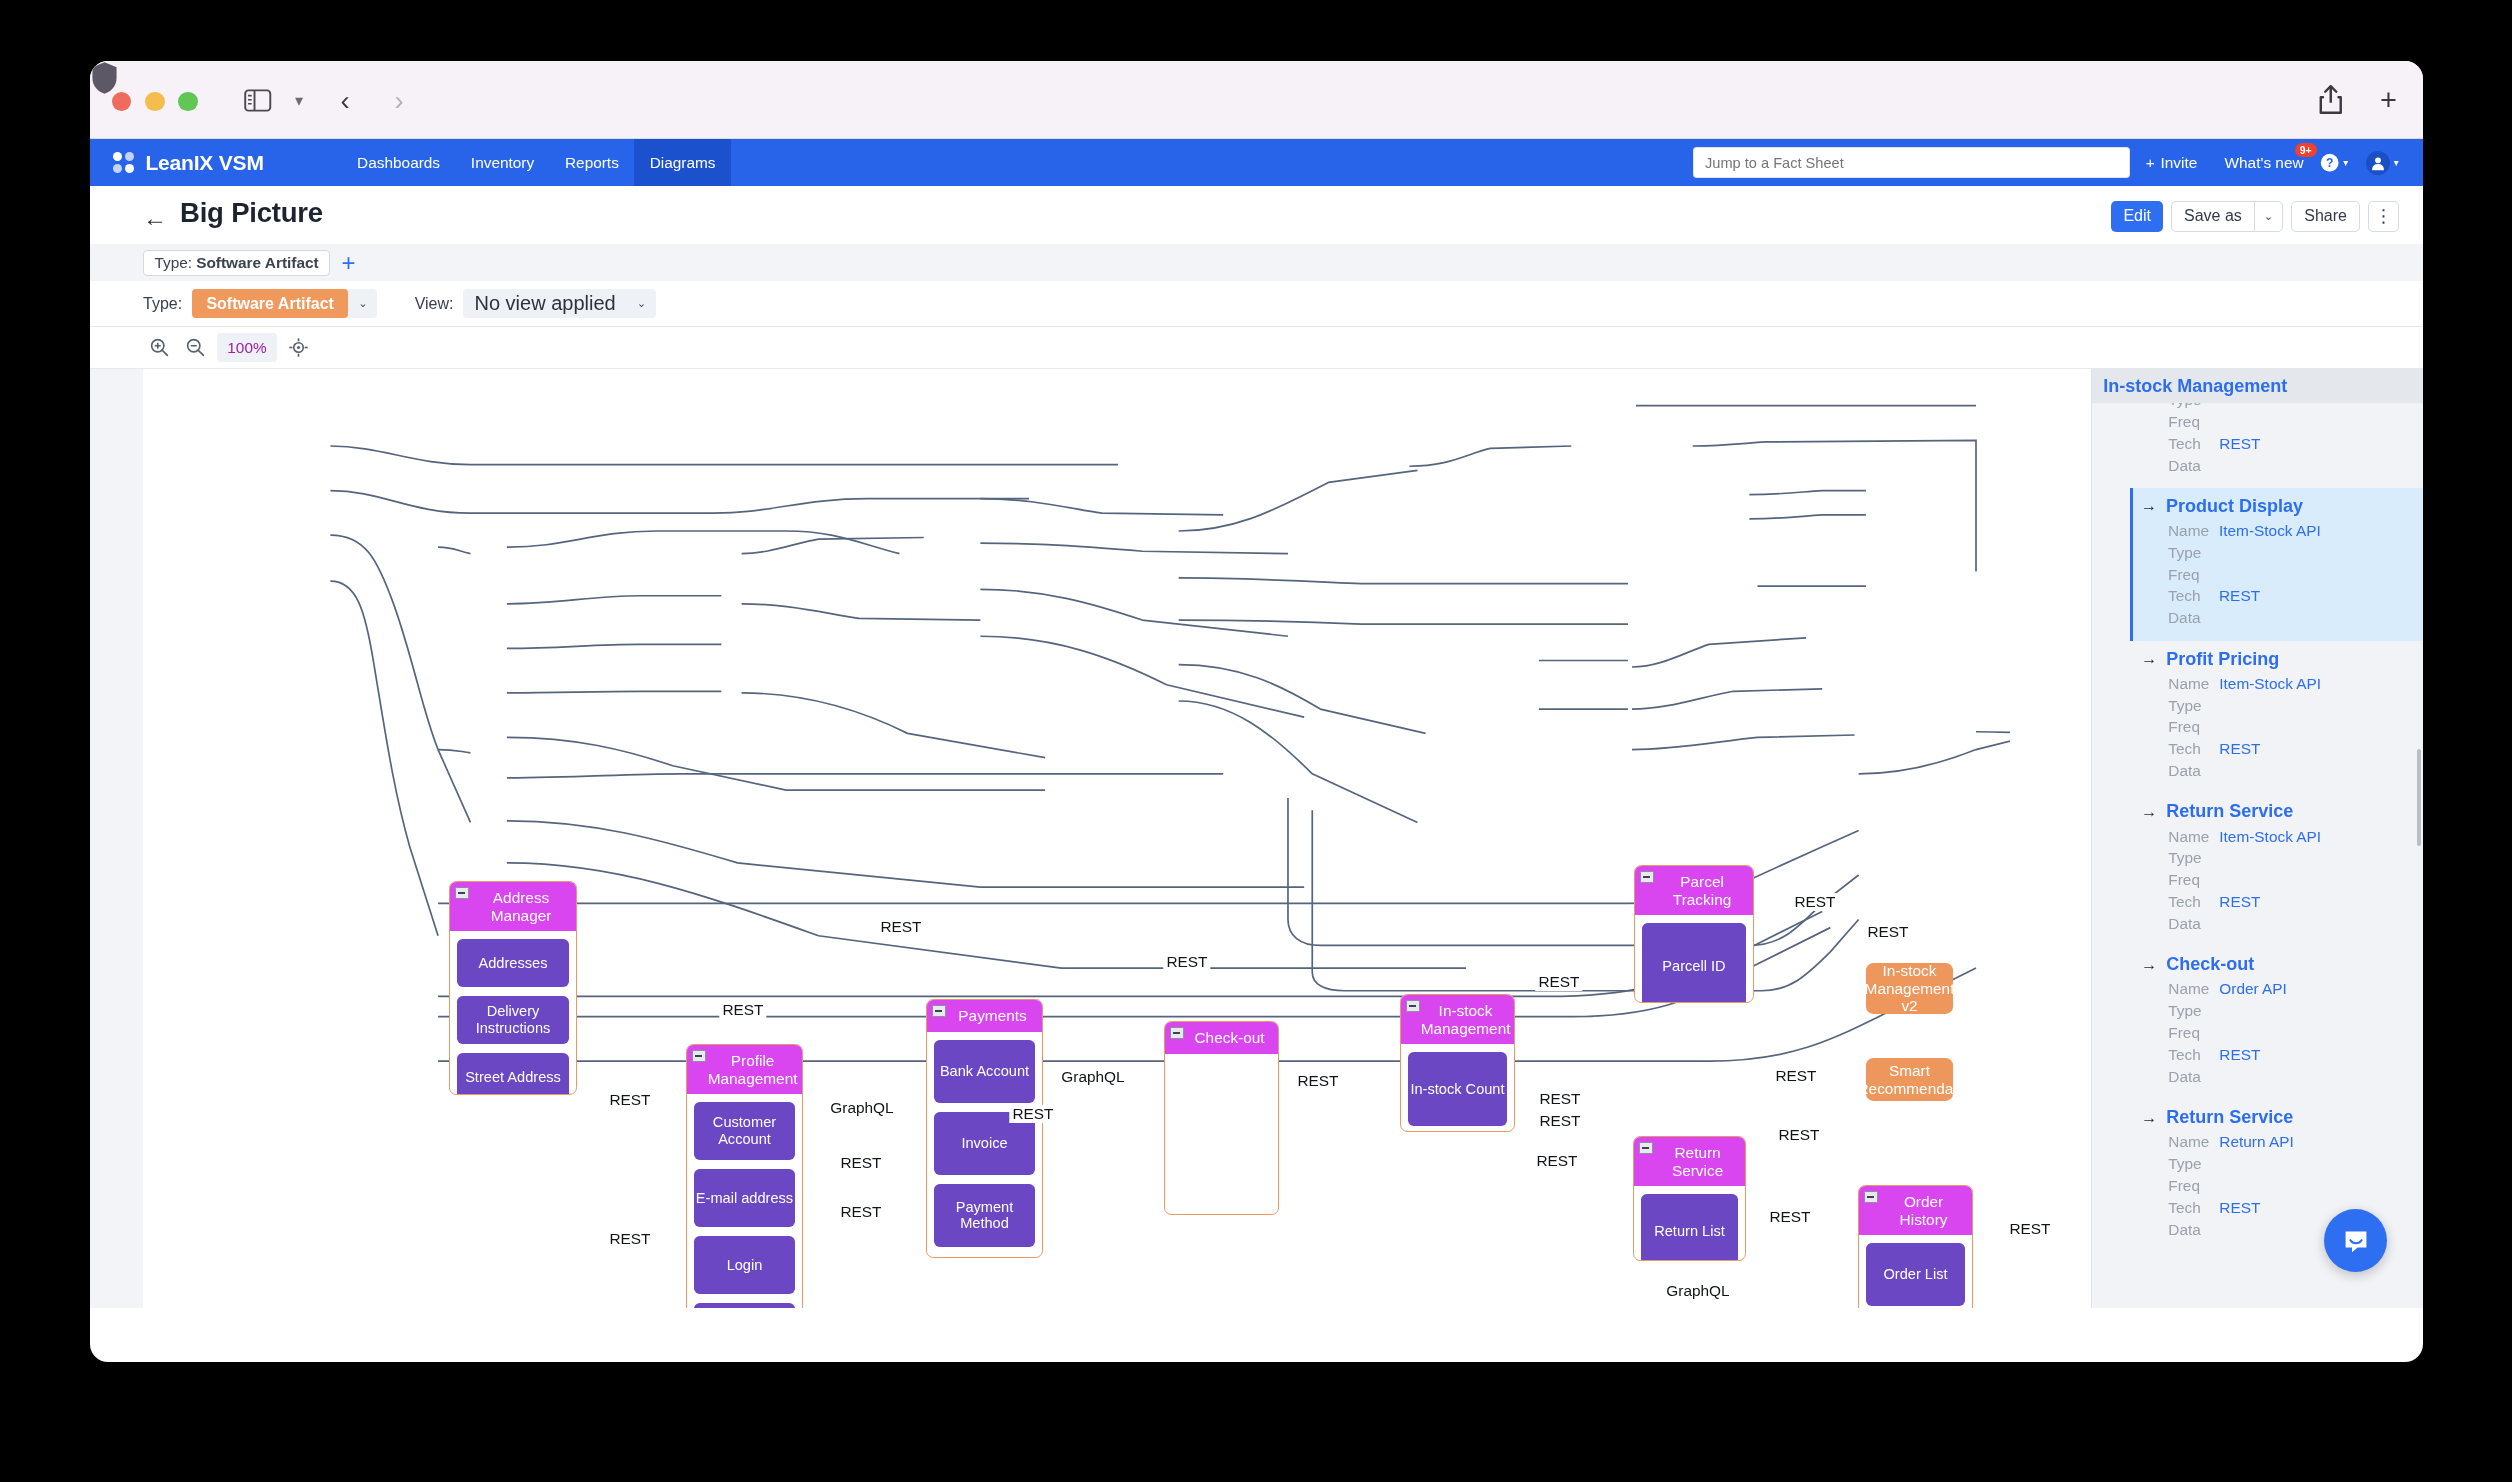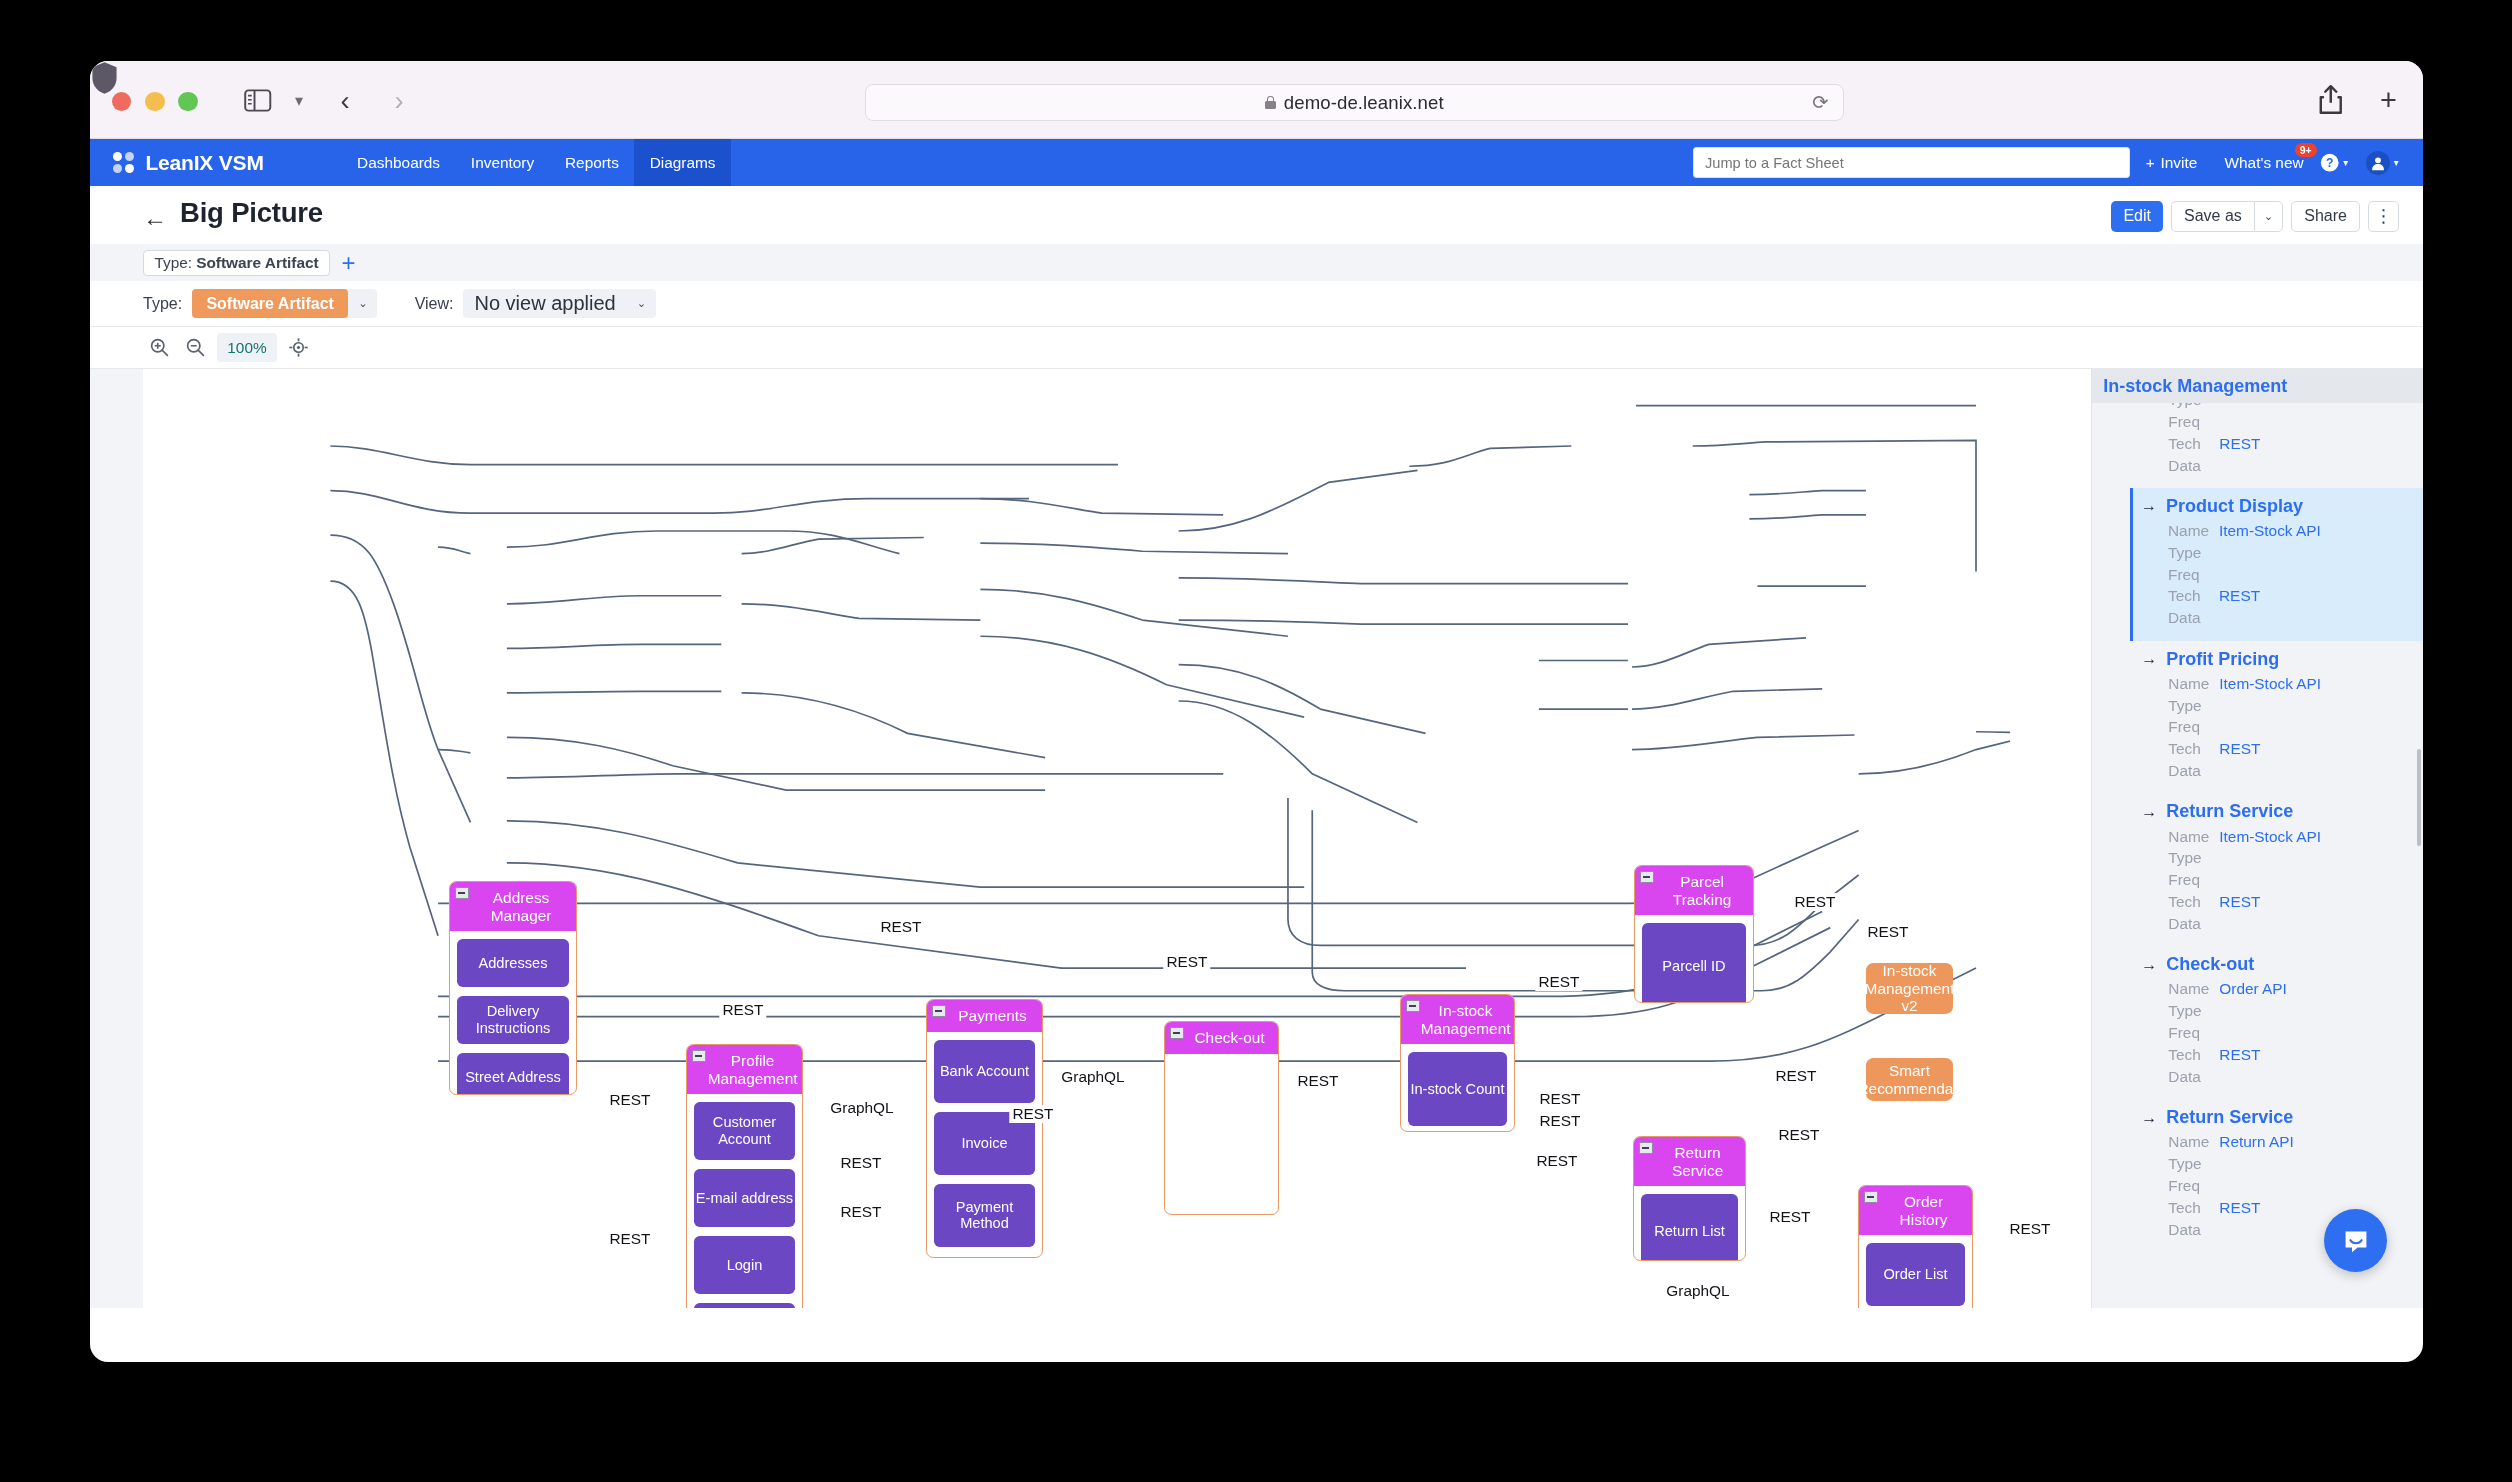--- a/index.html
+++ b/index.html
@@ -110,21 +110,21 @@
   .tb-label { font-size:16px; color:#3a414d; }
   .tb-select { background:#eef1f5; border-radius:4px; height:29px; display:flex; align-items:center; gap:9.7px; padding-right:9.7px;}
   .tb-pill { background:#f0995c; color:#fff; font-size:16px; font-weight:700; height:29px; display:flex; align-items:center; padding:0 14.6px; border-radius:4px;}
   .tb-plain { font-size:20px; color:#2c333d; padding:0 11.3px; }
   .chev { font-size:11.3px; color:#3a414d; }
   #typebar .spacer { width: 18px; }
   
   #zoombar { height:42px; border-top:0.8px solid #e5e8ec; display:flex; align-items:center; padding-left:53px; gap:4.9px; background:#fff;}
   .zbtn { width:32px; height:29px; border-radius:4px; display:flex; align-items:center; justify-content:center; color:#5b6craw;}
   .zbtn { color:#58616e; }
-  #zoom-level { background:#eef1f5; height:29px; border-radius:4px; display:flex; align-items:center; padding:0 10.5px; font-size:15.4px; color:#0f766e;}
+  #zoom-level { background:#eef1f5; height:29px; border-radius:4px; display:flex; align-items:center; padding:0 10.5px; font-size:15.4px; color:#a21caf;}
   
   #canvas-area { position:relative; height: 940px; background:#fff; border-top:0.8px solid #e5e8ec; overflow:hidden; }
   #canvas-left-gutter { position:absolute; left:0; top:0; width:53px; height:100%; background:#f2f4f7; }
   #diagram { position:absolute; left:0; top:0; width:1920px; height:940px; }
   
   .node {
     position:absolute; border:1.3px solid #e89a62; border-radius:7.3px;
     background:#fff; overflow:hidden; box-sizing:border-box;
   }
   .node > .hdr {
@@ -209,28 +209,20 @@
     <div class="chrome-btn" id="nav-fwd">›</div>
 
     <div id="shield-icon">
       <svg width="29" height="34" viewBox="0 0 24 28">
           <path d="M12 1 L22 5 V14 C22 21 17 25.5 12 27 C7 25.5 2 21 2 14 V5 Z" fill="#5d5865"></path>
           <path d="M12 1 L12 27 C7 25.5 2 21 2 14 V5 Z" fill="#f7f2f7" opacity="0"></path>
           <path d="M12 1.8 L2.9 5.5 V14 C2.9 20.4 7.3 24.6 12 26.1 Z" fill="#ffffff" opacity="0"></path>
         </svg>
     </div>
 
-    <div id="urlbar">
-      <span id="lock-icon">
-          <span class="shackle"></span>
-          <span class="body"></span>
-        </span>
-      <span id="url-text">demo-de.leanix.net</span>
-      <span id="reload-icon">⟳</span>
-    </div>
 
     <div class="chrome-btn chrome-right" id="share-icon">
       <svg width="27.5" height="31" viewBox="0 0 24 28">
           <path d="M12 2 L12 17" stroke="#3c3842" stroke-width="2.2" fill="none"></path>
           <path d="M7 7 L12 2 L17 7" stroke="#3c3842" stroke-width="2.2" fill="none" stroke-linecap="round" stroke-linejoin="round"></path>
           <path d="M5 12 H3 V26 H21 V12 H19" stroke="#3c3842" stroke-width="2.2" fill="none" stroke-linecap="round" stroke-linejoin="round"></path>
         </svg>
     </div>
     <div class="chrome-btn chrome-right" id="newtab-icon">+</div>
 

